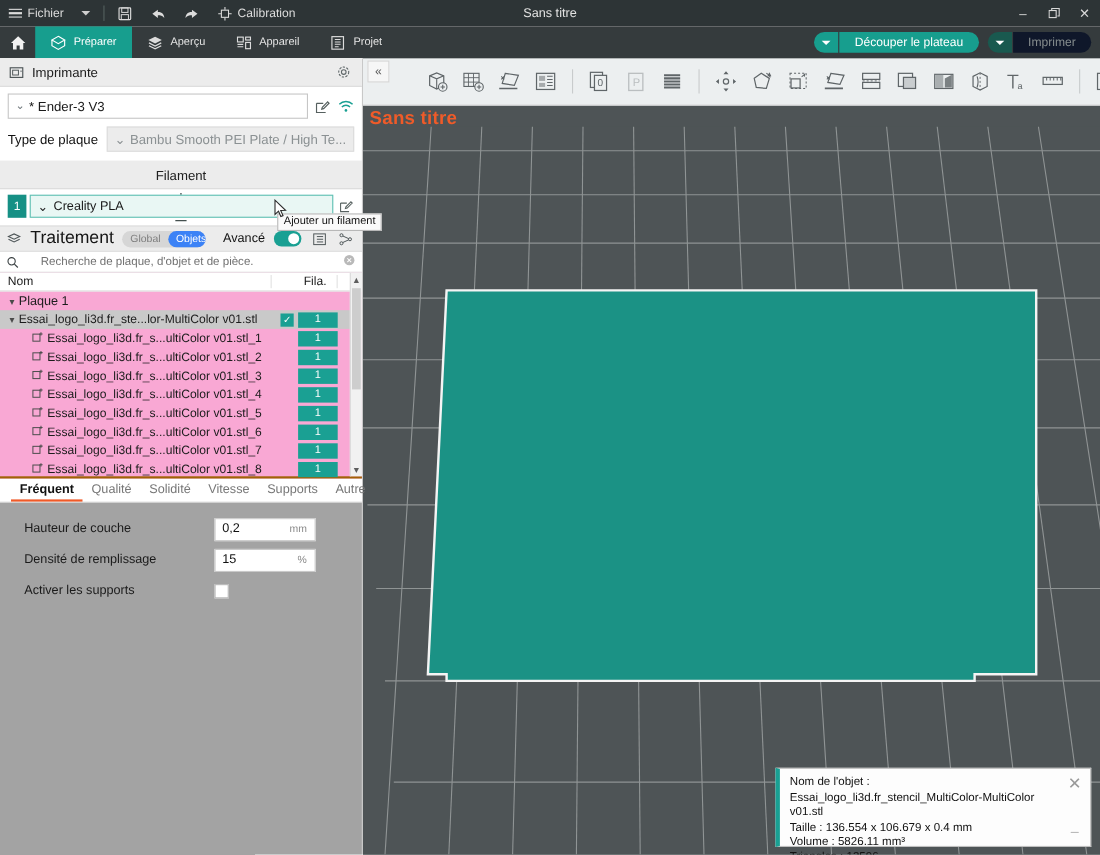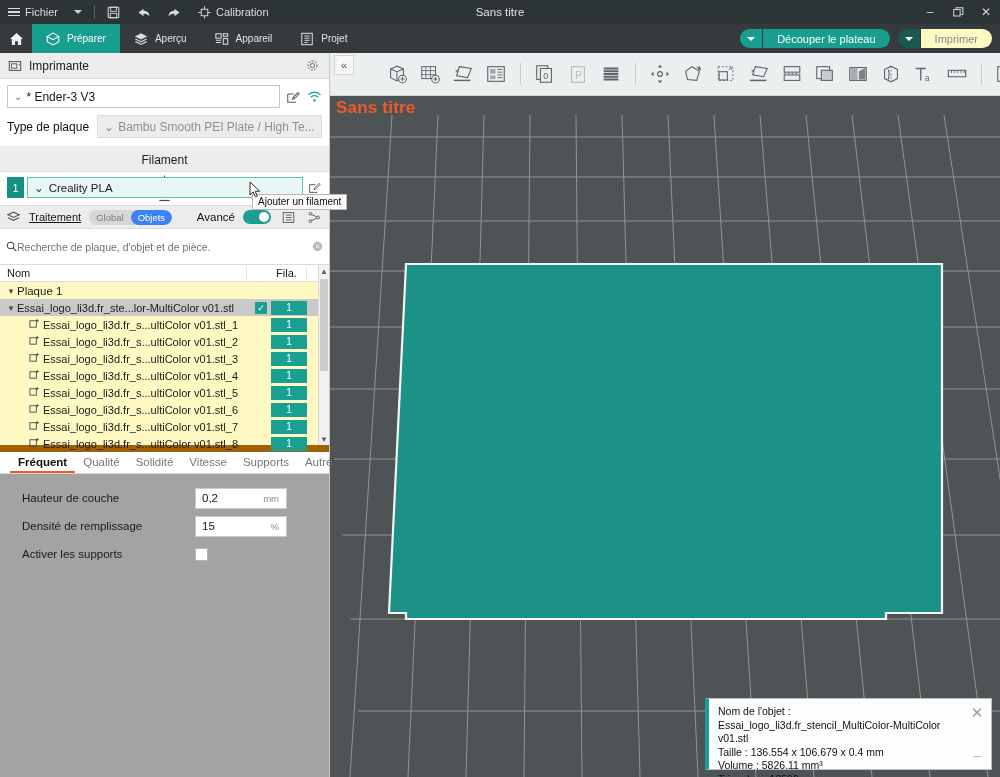--- a/index.html
+++ b/index.html
@@ -69,21 +69,21 @@
     border-radius: 9.5px 0 0 9.5px; display: flex;
     align-items: center; justify-content: center;
   }
   .split-caret .caret-dn { border-top-color: #ffffff; }
   .split-main {
     height: 19px; background: #179e8e; color: #fff; font-size: 11px;
     padding: 0 14px; display: flex; align-items: center;
     border-radius: 0 9.5px 9.5px 0; margin-left: 1px;
   }
   .split-btn.disabled .split-caret { background: #19594f; }
-  .split-btn.disabled .split-main { background: #fef9c3; color: #868d8e; }
+  .split-btn.disabled .split-main { background: #0f172a; color: #868d8e; }
 
   
   .sidebar {
     position: absolute; left: 0; top: 53px; width: 330px; height: 724px;
     background: #ffffff; border-right: 1px solid #c8c8c8;
     display: flex; flex-direction: column;
   }
   .sec-head {
     height: 26px; background: #ececec; display: flex; align-items: center;
     padding: 0 8px; gap: 7px; border-bottom: 1px solid #dcdcdc;
@@ -128,51 +128,51 @@
     display: flex; align-items: center; padding: 0 6px; gap: 5px;
     font-size: 11.5px; color: #1a1a1a;
   }
 
   
   .traitement {
     height: 24px; background: #ececec; display: flex; align-items: center;
     padding: 0 6px; gap: 8px; border-top: 1px solid #dcdcdc;
     border-bottom: 1px solid #dcdcdc;
   }
-  .traitement .title { font-size: 11px; color: #151515; text-decoration: underline; }
+  .traitement .title { font-size: 16px; color: #151515; }
   .seg {
     display: flex; align-items: center; height: 15px; border-radius: 8px;
     background: #d6d6d6; overflow: hidden; font-size: 9.5px;
   }
   .seg span { padding: 0 7px; line-height: 15px; color: #7d7d7d; }
   .seg span.on { background: #3b82f6; color: #fff; border-radius: 8px; }
   .spacer { flex: 1; }
   .adv-label { font-size: 11.5px; color: #111; }
   .toggle {
     width: 28px; height: 14px; border-radius: 7px; background: #19a093;
     position: relative;
   }
   .toggle i {
     position: absolute; right: 2px; top: 2px; width: 10px; height: 10px;
     border-radius: 50%; background: #fff;
   }
 
   .searchbar {
-    height: 36px; display: flex; align-items: center; gap: 0;
+    height: 19px; display: flex; align-items: center; gap: 20px;
     padding: 0 6px; border-bottom: 1px solid #dcdcdc; background: #fff;
   }
   .searchbar input {
     flex: 1; border: 0; outline: 0; font-size: 10.5px; color: #2a2a2a;
     font-family: "Liberation Sans", sans-serif; background: transparent;
   }
   .searchbar input::placeholder { color: #717171; }
 
   
-  .tree-wrap { position: relative; height: 187px; background: #fef9c3;
-               border-bottom: 7px solid #a16207; }
+  .tree-wrap { position: relative; height: 187px; background: #f9a8d4;
+               border-bottom: 2px solid #a16207; }
   .tree-head {
     height: 17px; display: flex; align-items: center; font-size: 11px;
     color: #1a1a1a; border-bottom: 1px solid #dcdcdc; background: #fff;
   }
   .th-name { flex: 1; padding-left: 7px; border-right: 1px solid #e2e2e2; }
   .th-gap { width: 20px; border-right: 1px solid #e2e2e2; }
   .th-fila { width: 40px; text-align: center; border-right: 1px solid #e2e2e2; }
   .th-end { width: 22px; }
   .tree-rows { height: 169px; overflow: hidden; position: relative; }
   .trow {

